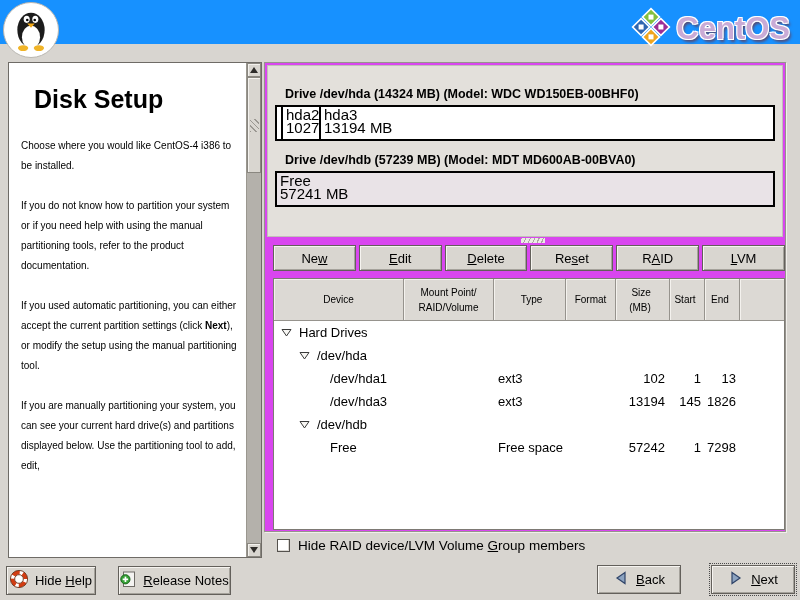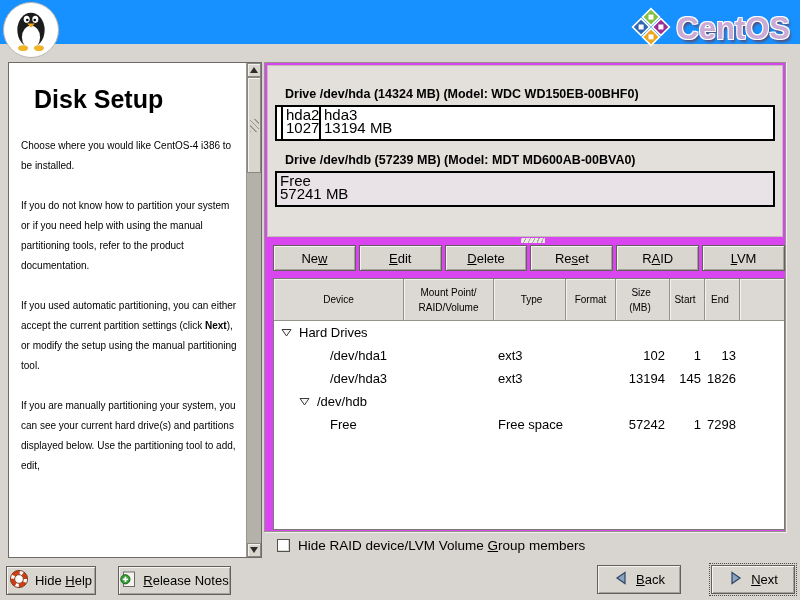--- a/index.html
+++ b/index.html
@@ -252,20 +252,37 @@
           </div>
         <div class="c-mnt"></div>
           <div class="c-type"></div>
           <div class="c-fmt"></div>
           <div class="c-size"></div>
           <div class="c-start"></div>
           <div class="c-end"></div>
           <div class="c-x"></div>
       </div>
 
+      <div class="trow">
+        <div class="c-dev lvl1">
+            <span class="expander">
+              <svg width="11" height="9">
+                <path d="M1 1.5 H10 L5.5 8 Z" fill="#f7f6f3" stroke="#3a3a3a"></path>
+              </svg>
+            </span>
+            <span>/dev/hda</span>
+          </div>
+        <div class="c-mnt"></div>
+          <div class="c-type"></div>
+          <div class="c-fmt"></div>
+          <div class="c-size"></div>
+          <div class="c-start"></div>
+          <div class="c-end"></div>
+          <div class="c-x"></div>
+      </div>
 
       <div class="trow">
         <div class="c-dev lvl2">
             <span>/dev/hda1</span>
           </div>
         <div class="c-mnt"></div>
           <div class="c-type">ext3</div>
           <div class="c-fmt"></div>
           <div class="c-size">102</div>
           <div class="c-start">1</div>

